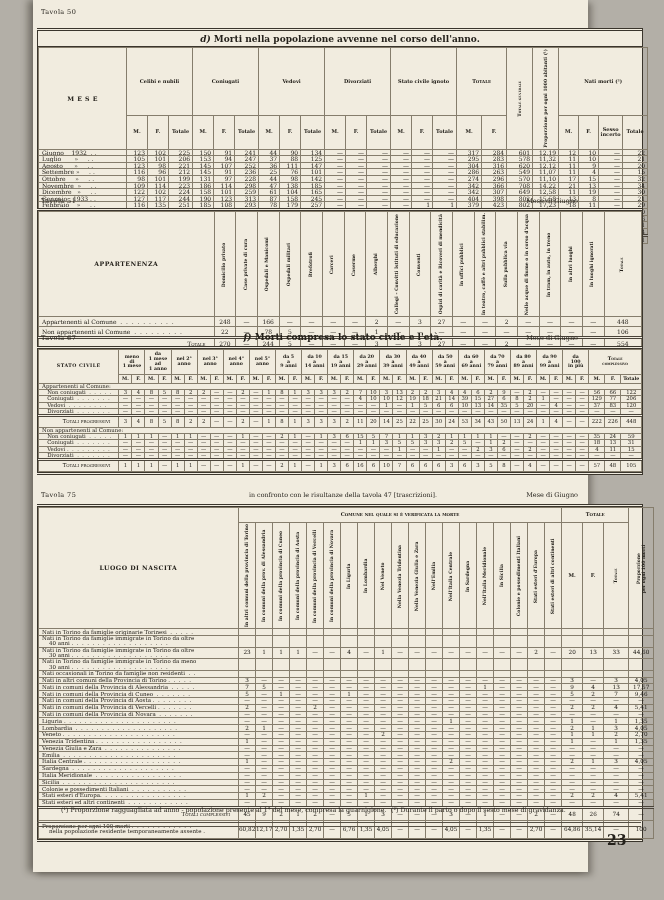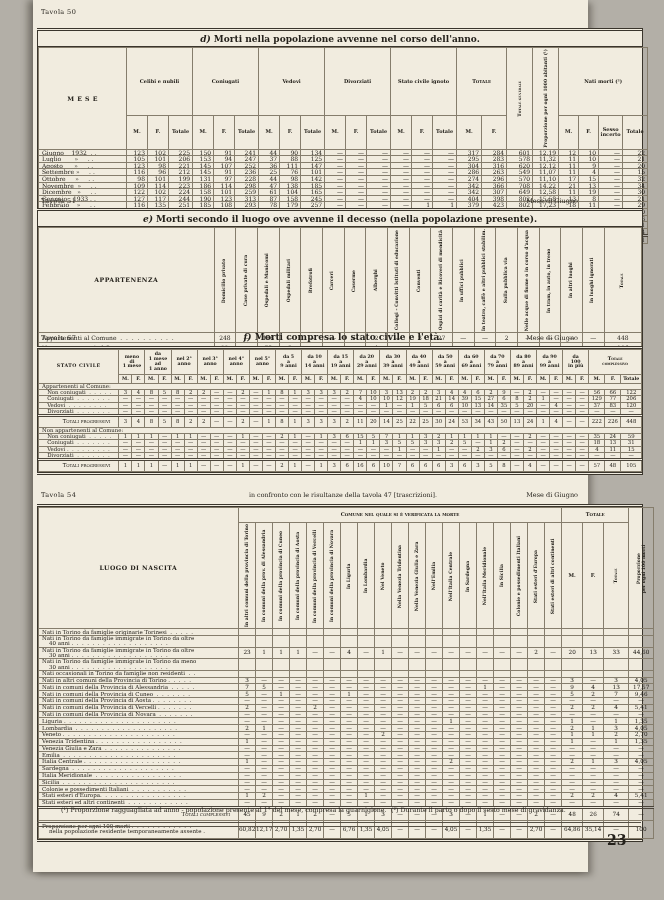--- a/index.html
+++ b/index.html
@@ -503,24 +503,20 @@
             <td>—</td>
             <td>131</td>
           </tr>
         </tbody>
       </table>
   </div>
 
   <div class="abs tavlbl" style="top:197px;left:8px;">Tavola 51</div>
   <div class="abs mese-lbl" style="top:197px;right:10px;">Mese di Giugno</div>
   <div class="abs tbox" style="top:208px;left:4px;width:604px;">
-    <div class="titlebar ttl">
-      <span class="it">e)</span>
-      <span>Morti secondo il luogo ove avvenne il decesso (nella popolazione presente).</span>
-    </div>
     <table class="t51">
         <colgroup>
           <col style="width: 170px;">
           <col style="width: 21px;">
           <col style="width: 21px;">
           <col style="width: 21px;">
           <col style="width: 21px;">
           <col style="width: 21px;">
           <col style="width: 21px;">
           <col style="width: 21px;">
@@ -1227,21 +1223,21 @@
             <td>—</td>
             <td>—</td>
             <td>57</td>
             <td>48</td>
             <td>105</td>
           </tr>
         </tbody>
       </table>
   </div>
 
-  <div class="abs tavlbl" style="top:491px;left:8px;">Tavola 54</div>
+  <div class="abs tavlbl" style="top:491px;left:8px;">Tavola 75</div>
   <div class="abs subttl" style="top:491px;left:120px;width:380px;">in confronto con le risultanze della tavola 47 [trascrizioni].</div>
   <div class="abs mese-lbl" style="top:491px;right:10px;">Mese di Giugno</div>
   <div class="abs tbox" style="top:504px;left:4px;width:604px;">
     <table class="t54">
         <colgroup>
           <col style="width: 200px;">
           <col style="width: 17px;">
           <col style="width: 17px;">
           <col style="width: 17px;">
           <col style="width: 17px;">

